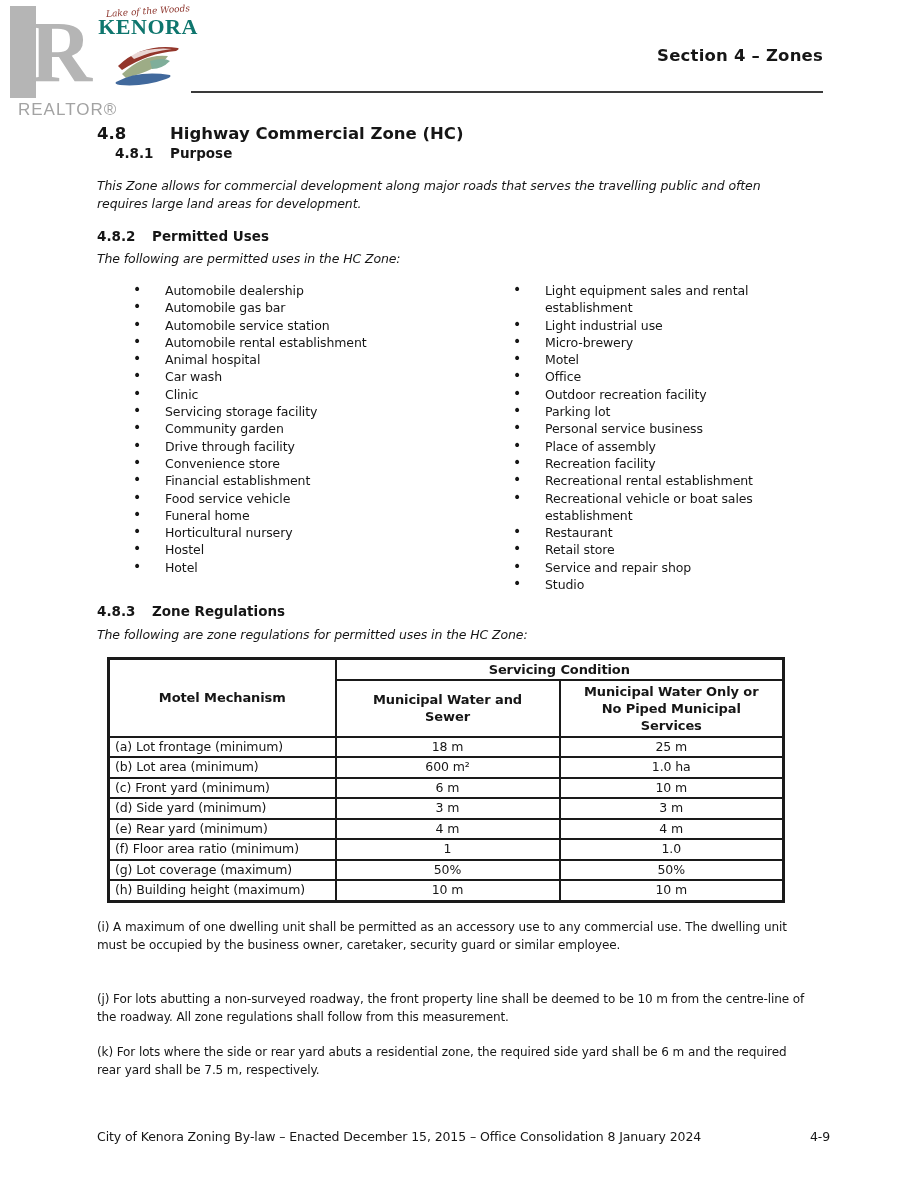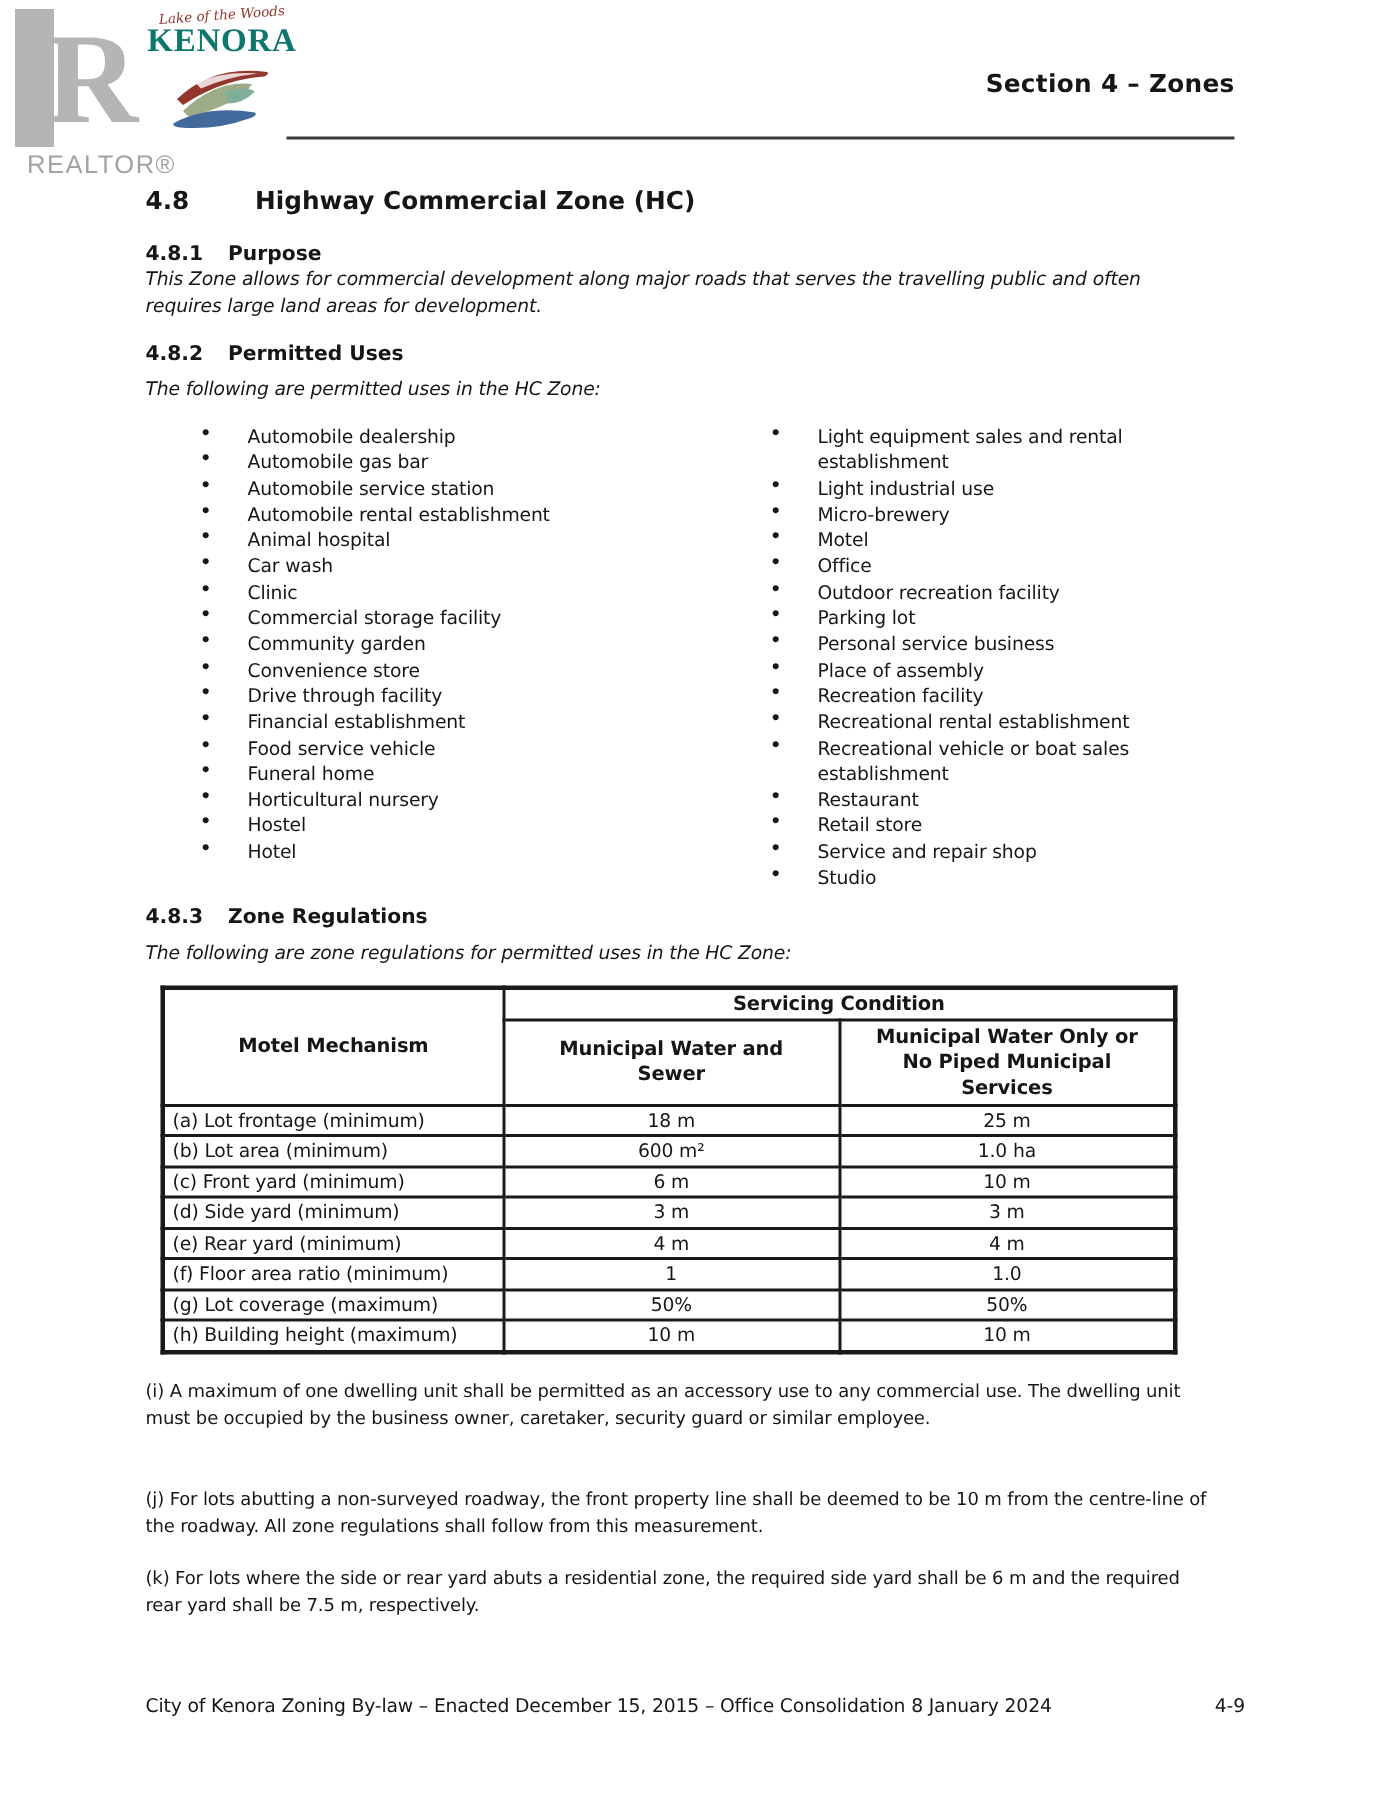--- a/index.html
+++ b/index.html
@@ -120,42 +120,42 @@
     </div>
   </div>
 
   <div class="section-title">Section 4 – Zones</div>
   <div class="header-rule"></div>
 
   <div class="abs h1" style="top:124px;">
     <span class="num">4.8</span><span>Highway Commercial Zone (HC)</span>
   </div>
 
-  <div class="abs h2" style="top:161px;">
+  <div class="abs h2" style="top:145px;margin-left:18px;">
     <span class="num">4.8.1</span><span>Purpose</span>
   </div>
   <div class="abs body-text" style="top:177px;">This Zone allows for commercial development along major roads that serves the travelling public and often requires large land areas for development.</div>
 
   <div class="abs h2" style="top:228px;">
     <span class="num">4.8.2</span><span>Permitted Uses</span>
   </div>
   <div class="abs body-text" style="top:250px;">The following are permitted uses in the HC Zone:</div>
 
   <ul class="ulist ulist-left">
       <li>Automobile dealership</li>
       <li>Automobile gas bar</li>
       <li>Automobile service station</li>
       <li>Automobile rental establishment</li>
       <li>Animal hospital</li>
       <li>Car wash</li>
       <li>Clinic</li>
-      <li>Commercial storage facility</li>
+      <li>Servicing storage facility</li>
       <li>Community garden</li>
+      <li>Drive through facility</li>
       <li>Convenience store</li>
-      <li>Drive through facility</li>
       <li>Financial establishment</li>
       <li>Food service vehicle</li>
       <li>Funeral home</li>
       <li>Horticultural nursery</li>
       <li>Hostel</li>
       <li>Hotel</li>
     </ul>
   <ul class="ulist ulist-right">
       <li>Light equipment sales and rental establishment</li>
       <li>Light industrial use</li>

